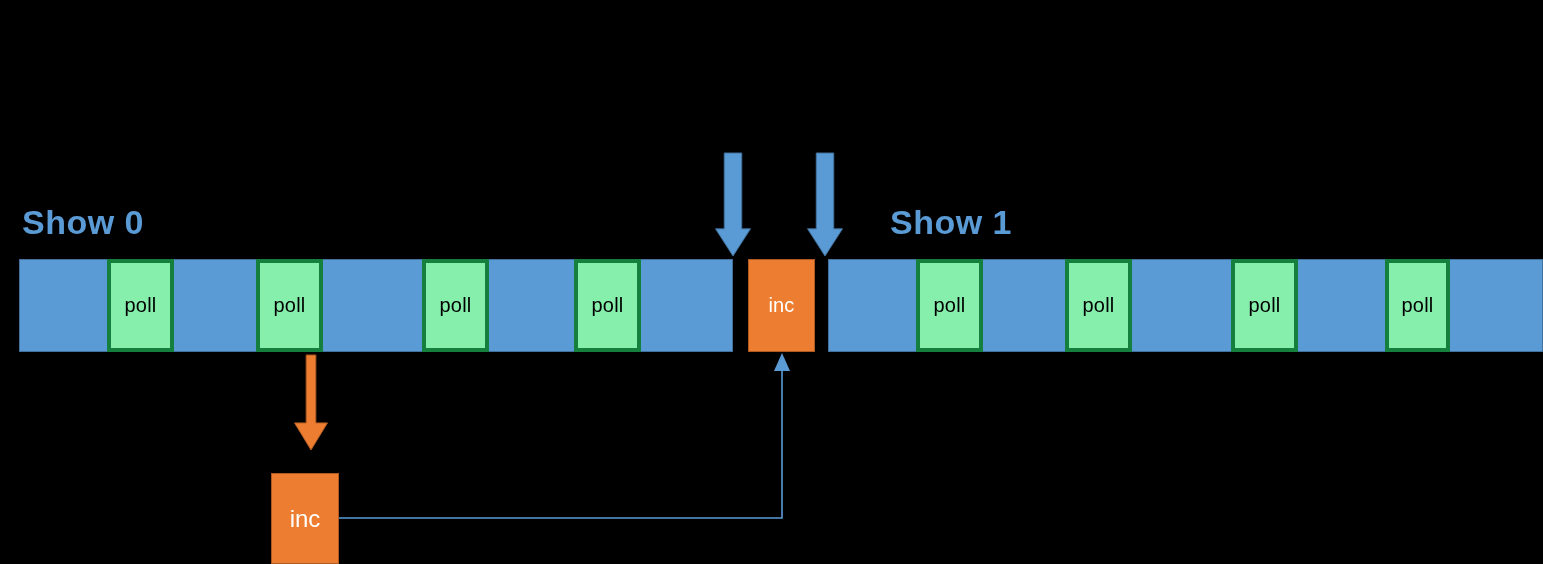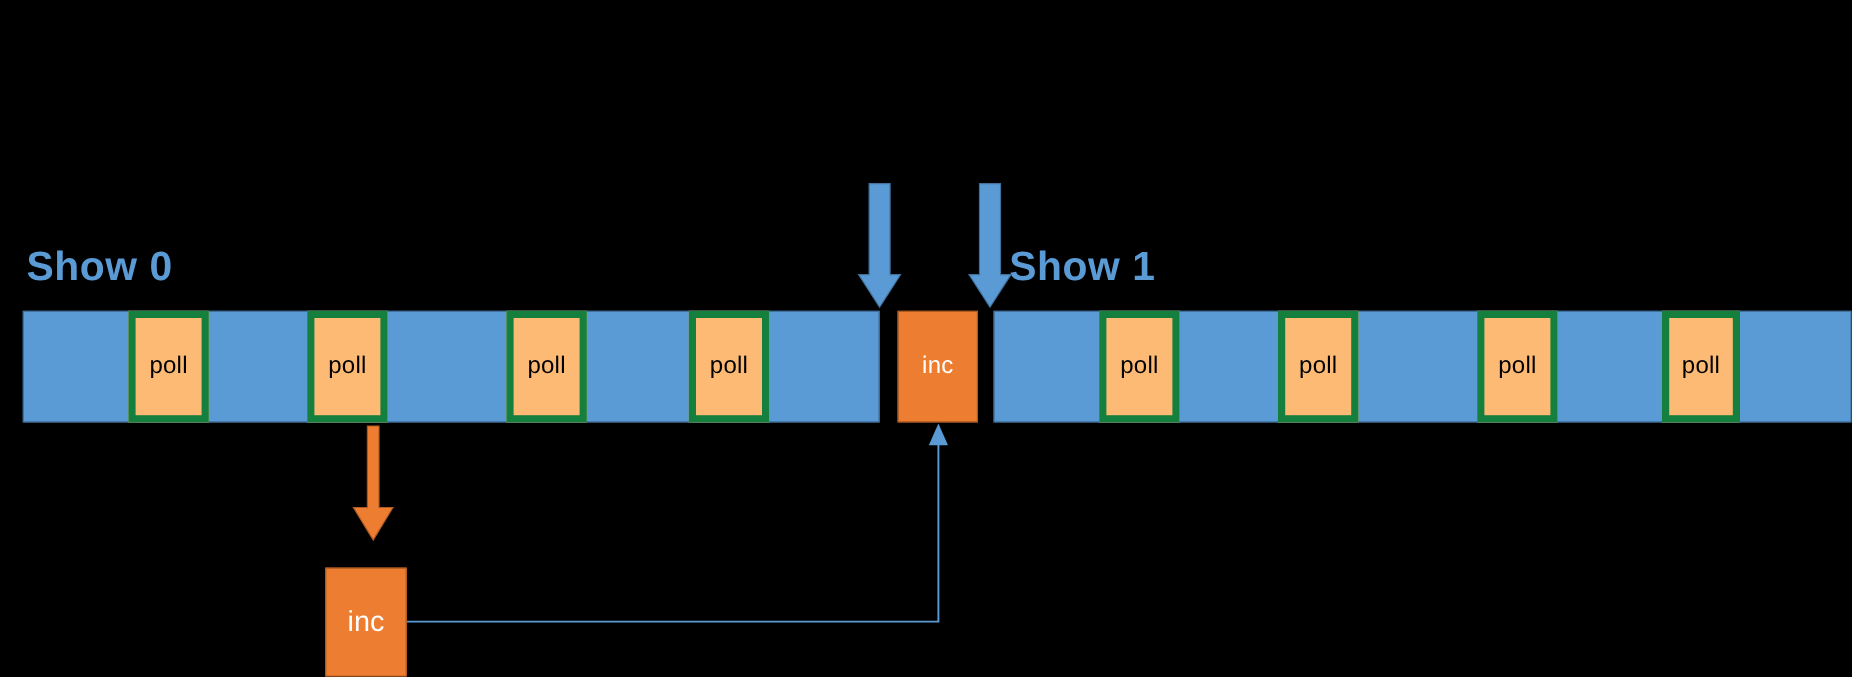--- a/index.html
+++ b/index.html
@@ -25,22 +25,22 @@
   .slot {
     position: absolute;
     box-sizing: border-box;
     display: flex;
     align-items: center;
     justify-content: center;
     font-size: 20px;
     letter-spacing: 0.2px;
   }
   .slot-poll {
-    background: #fdba74;
-    border: 6px solid #15803d;
+    background: #86efac;
+    border: 4px solid #15803d;
     color: #000000;
   }
   .slot-inc {
     background: #ED7D31;
     border: 1px solid #AE5A21;
     color: #FFFFFF;
   }
   .show-label {
     position: absolute;
     color: #5B9BD5;
@@ -65,21 +65,21 @@
     font-size: 24px;
   }
 </style>
 </head>
 <body>
 
 <div id="canvas">
 
   <div class="show-label" id="label-show0" style="left: 22px; top: 203px;">Show 0</div>
 
-  <div class="show-label" id="label-show1" style="left: 841px; top: 203px;">Show 1</div>
+  <div class="show-label" id="label-show1" style="left: 890px; top: 203px;">Show 1</div>
 
   <svg class="arrow-svg" id="arrow-tick0" width="36" height="105" viewBox="0 0 36 108" style="left: 715px; top: 153px; height: 105px;">
     <polygon points="9,0 27,0 27,78 36,78 18,106 0,78 9,78" fill="#5B9BD5" stroke="#41719C" stroke-width="1"></polygon>
   </svg>
 
   <svg class="arrow-svg" id="arrow-tick1" width="36" height="105" viewBox="0 0 36 108" style="left: 807px; top: 153px; height: 105px;">
     <polygon points="9,0 27,0 27,78 36,78 18,106 0,78 9,78" fill="#5B9BD5" stroke="#41719C" stroke-width="1"></polygon>
   </svg>
 
   <div class="timeline-bar" id="timeline1" style="left: 19px; top: 259px; width: 714px; height: 93px;"></div>

